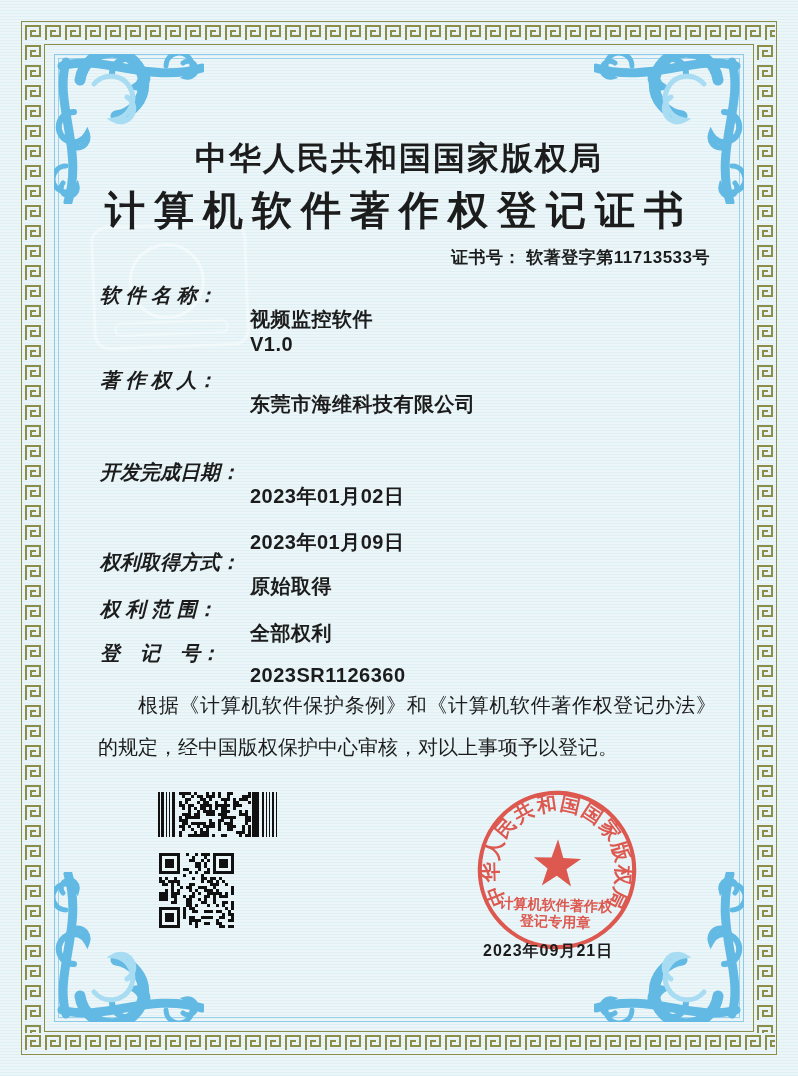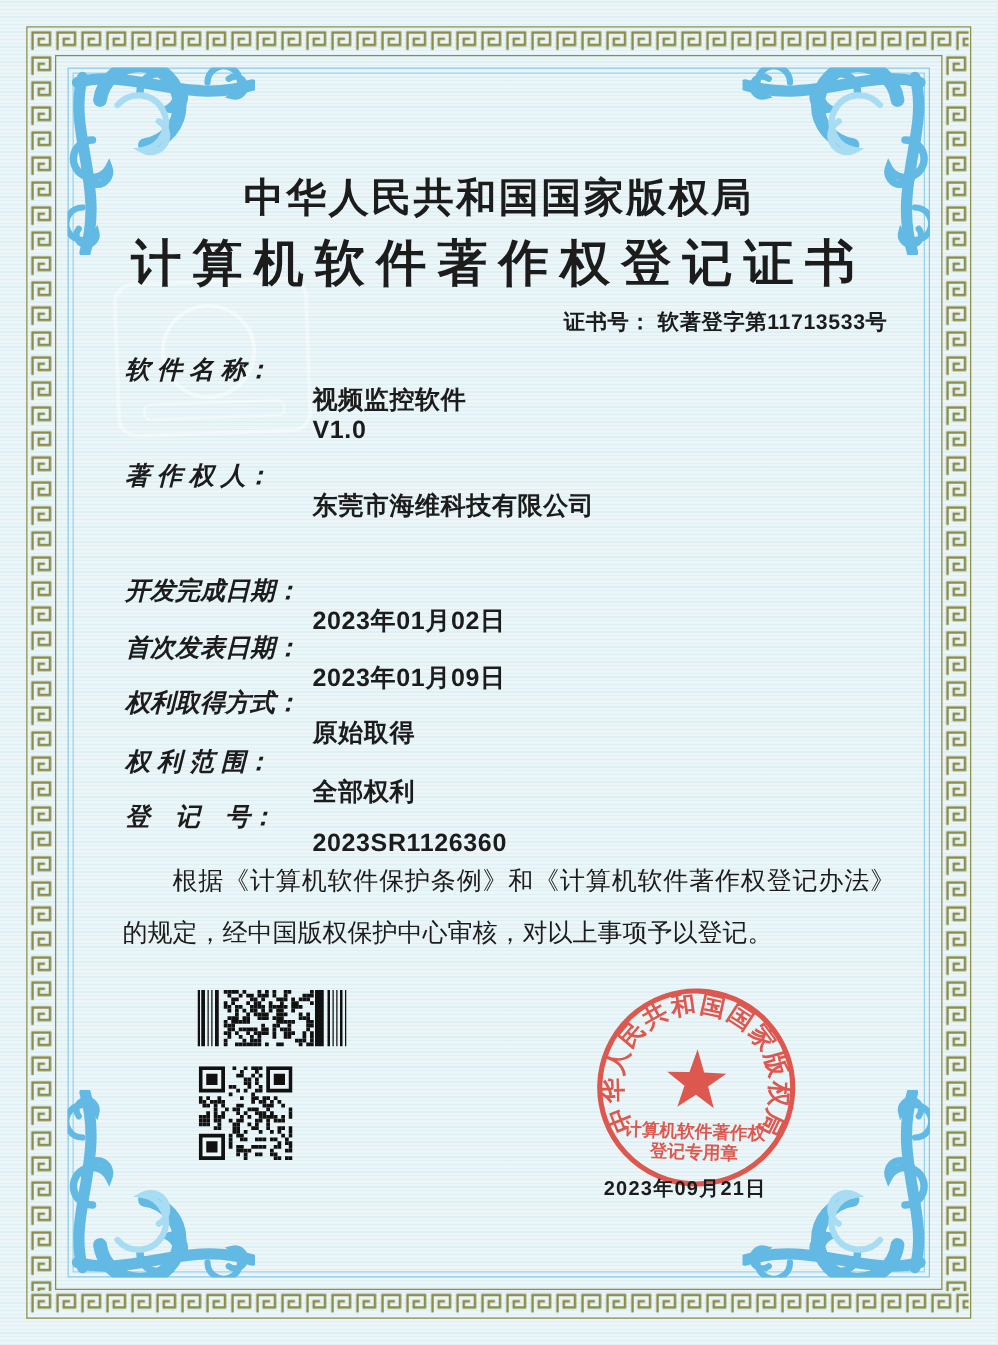--- a/index.html
+++ b/index.html
@@ -158,21 +158,20 @@
     </div>
     <div class="field f2">
       <span class="lab">著 作 权 人：</span>
       <span class="val">东莞市海维科技有限公司</span>
     </div>
     <div class="field f3">
       <span class="lab">开发完成日期：</span>
       <span class="val">2023年01月02日</span>
     </div>
     <div class="field f4">
-      <span class="lab">首次发表日期：</span>
       <span class="val">2023年01月09日</span>
     </div>
     <div class="field f5">
       <span class="lab">权利取得方式：</span>
       <span class="val">原始取得</span>
     </div>
     <div class="field f6">
       <span class="lab">权 利 范 围：</span>
       <span class="val">全部权利</span>
     </div>

